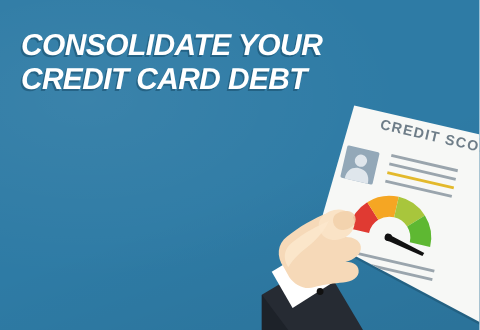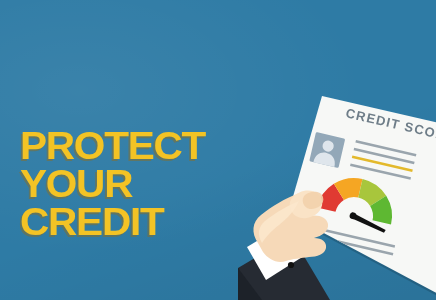--- a/index.html
+++ b/index.html
@@ -171,20 +171,19 @@
         <path d="M262 243 C257 235 258 227 265 221 C276 212 289 205 299 201
                  C295 210 288 218 279 225 C271 231 265 238 262 243 Z" fill="#fbe7cd" opacity="0.85"></path>
 
         <path d="M305 195 C312 190 321 191 323 197 C325 204 318 209 311 209
                  C304 209 300 200 305 195 Z" fill="#f2d0ab" opacity="0.9"></path>
 
       </g>
     </svg>
   </div>
 
+  <div class="headline">
+    <div class="hl hl-1">CONSOLIDATE YOUR</div>
+    <div class="hl hl-2">CREDIT CARD DEBT</div>
+  </div>
 
-  <div class="subhead">
-    <div class="sh sh-1">PROTECT</div>
-    <div class="sh sh-2">YOUR</div>
-    <div class="sh sh-3">CREDIT</div>
-  </div>
 
 </div>
 
 </body></html>

